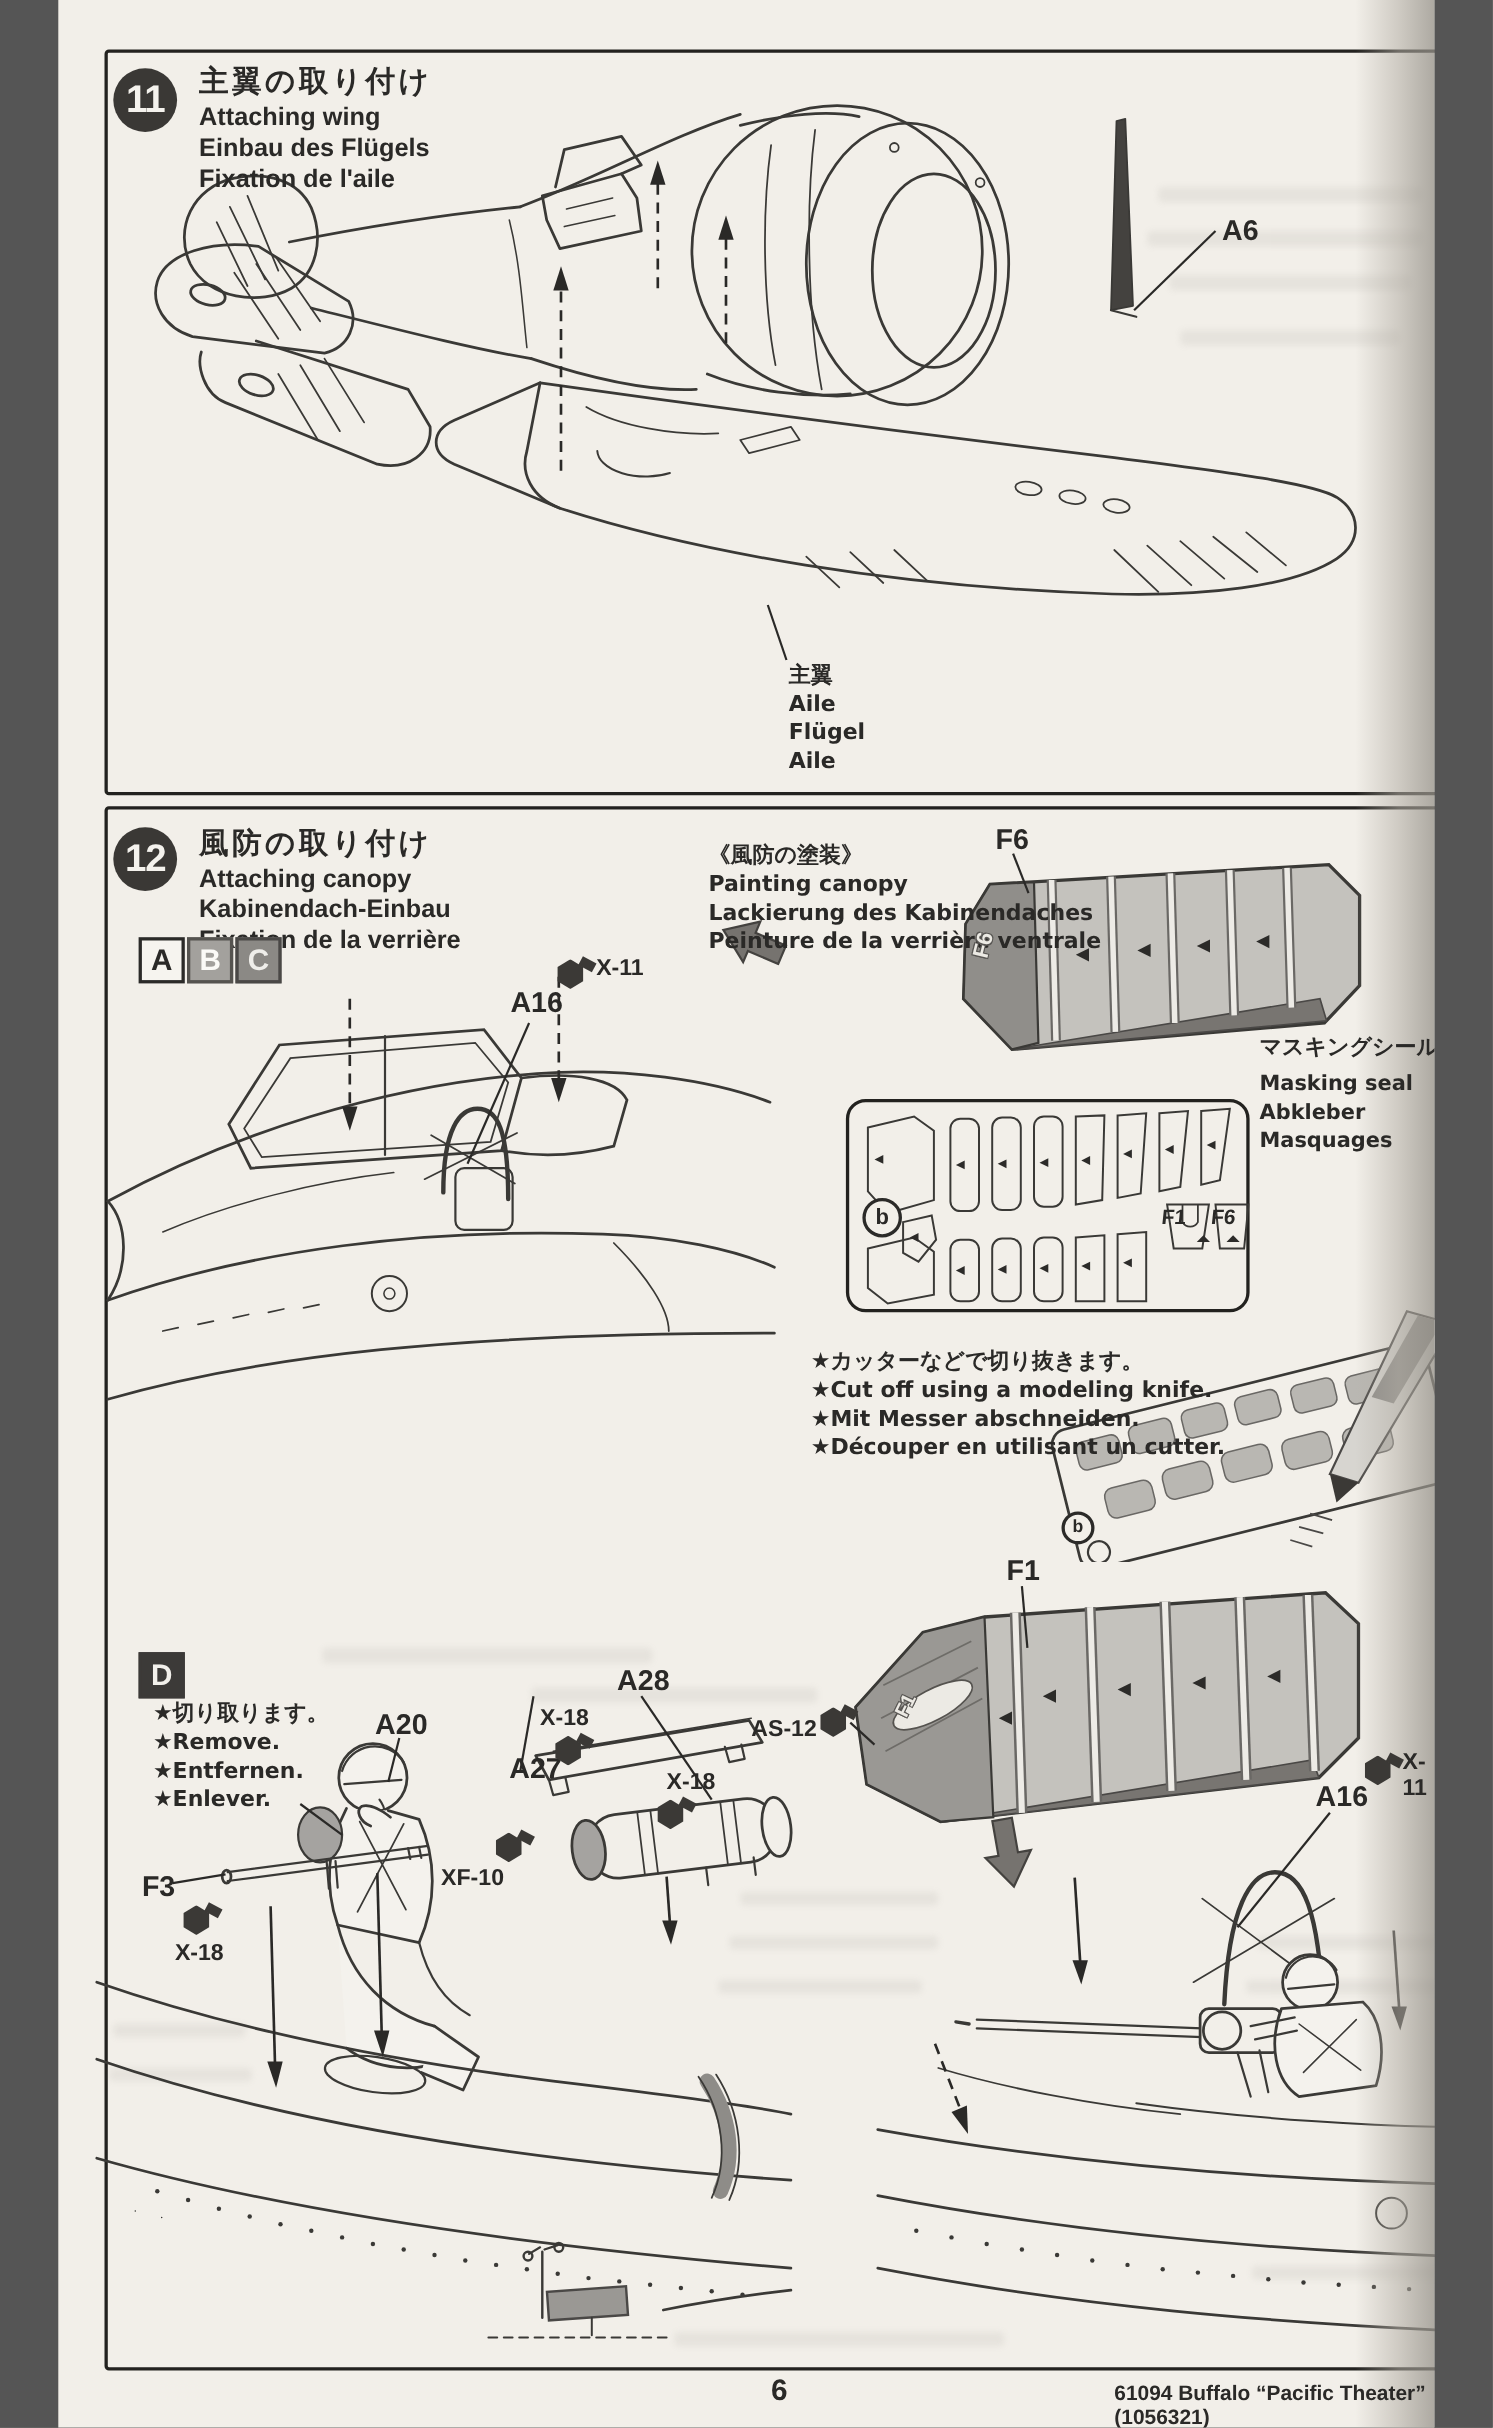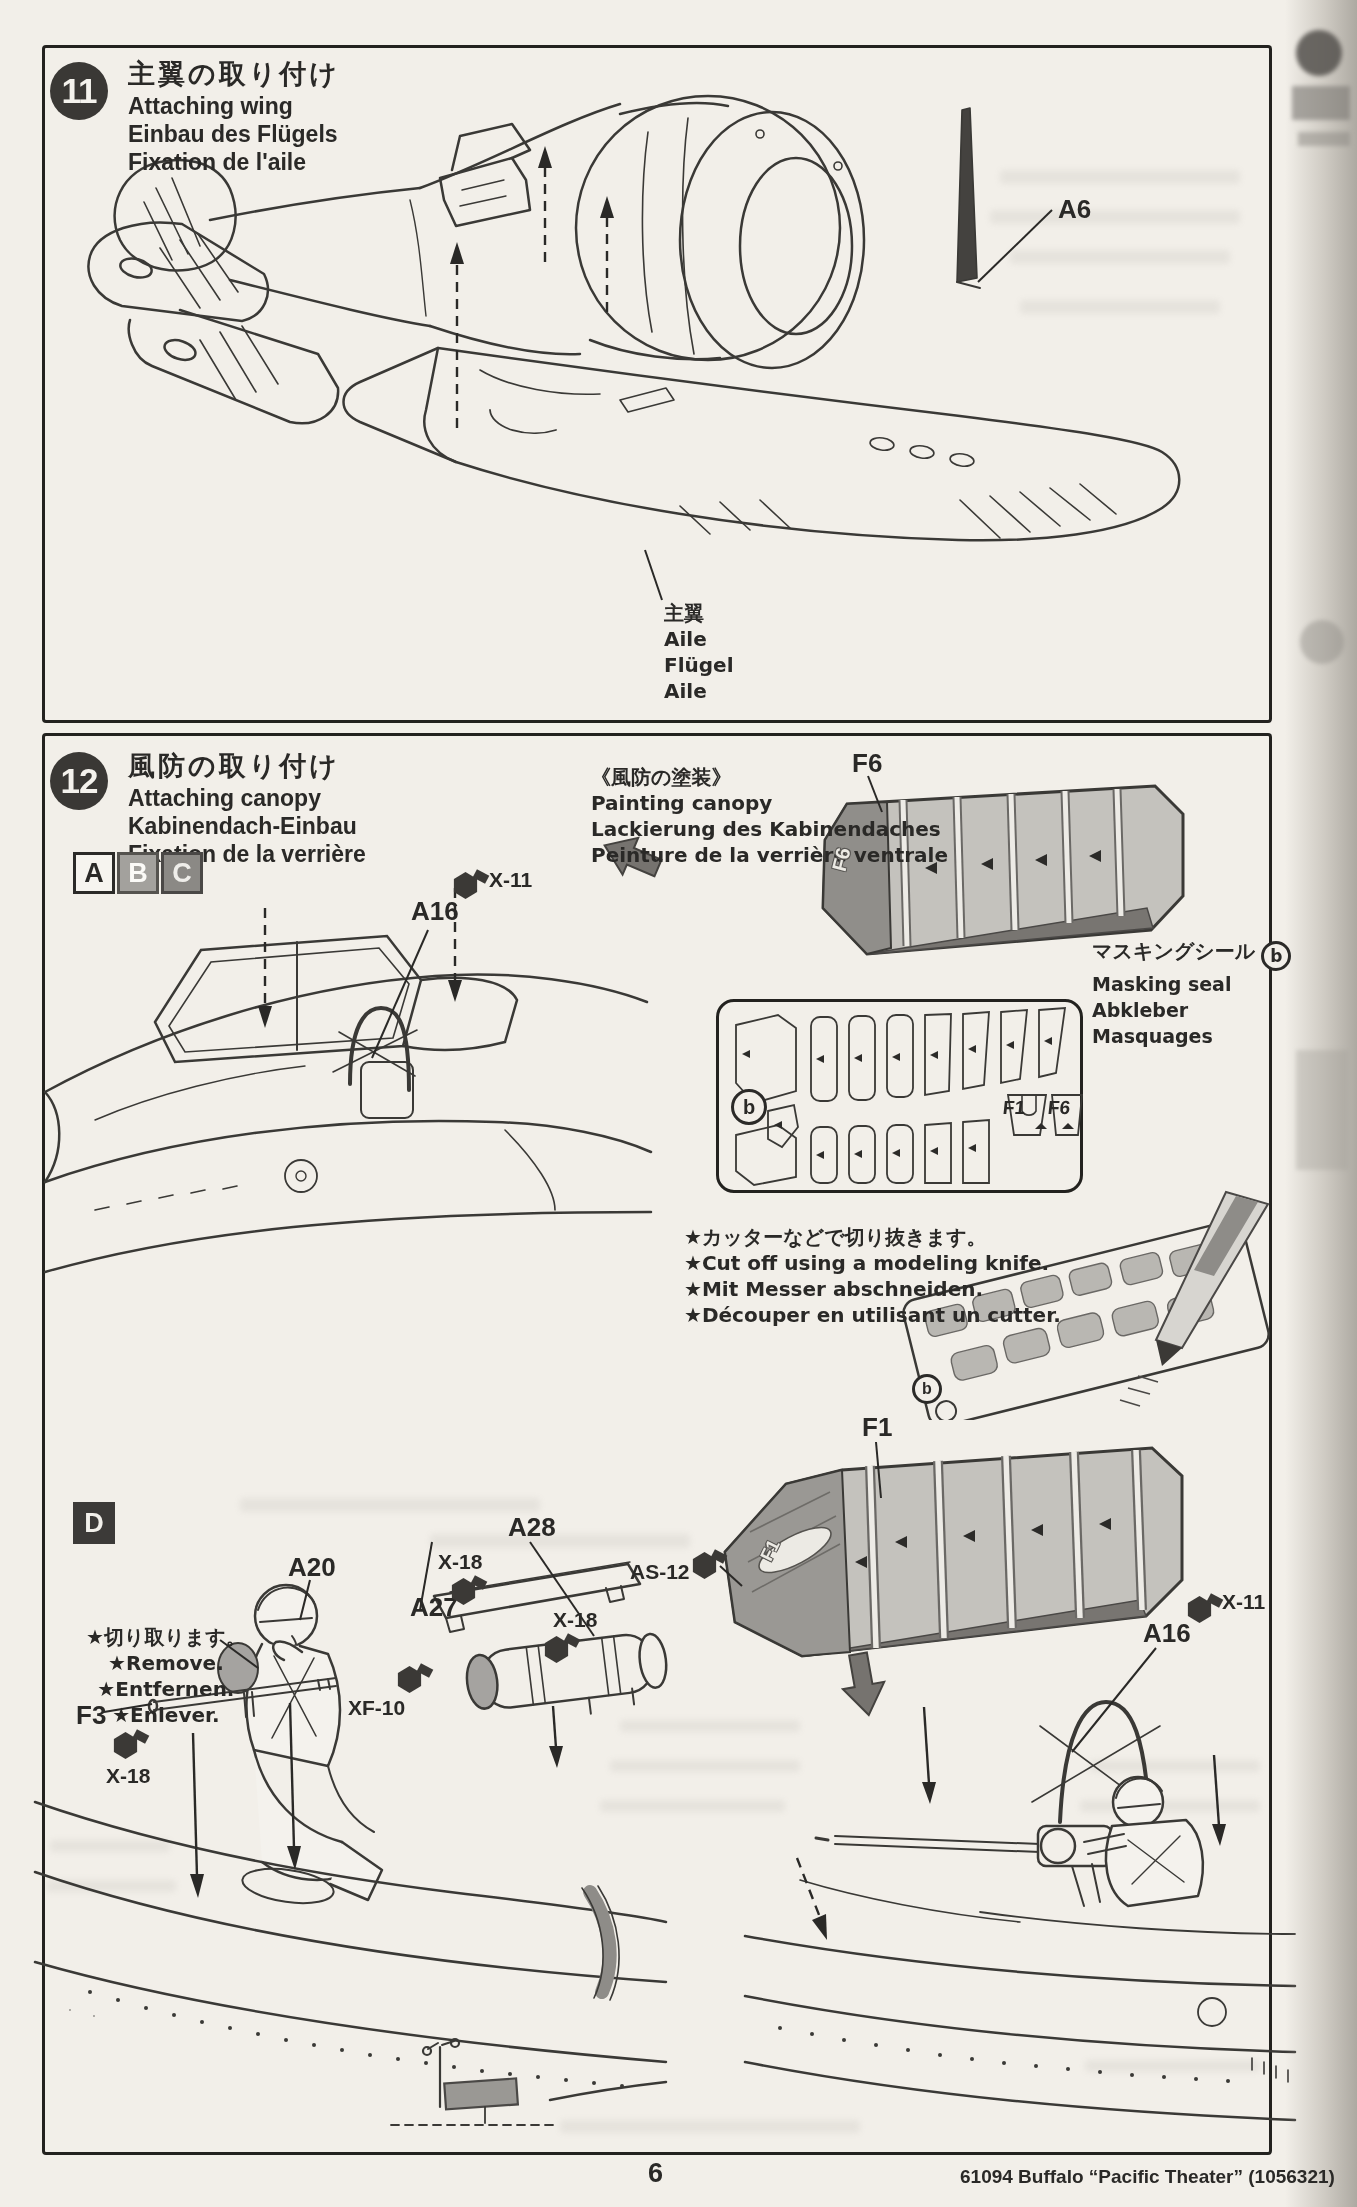--- a/index.html
+++ b/index.html
@@ -1,16 +1,16 @@
 <!DOCTYPE html>
 <html><head>
 <meta charset="utf-8">
 <style>
   html,body{margin:0;padding:0;background:#555;}
-  .page{position:relative;width:1357px;height:2207px;margin:0 auto;overflow:hidden;
+  .page{position:relative;width:1251px;height:2207px;margin:0 auto;overflow:hidden;
         background:#f2efe9;font-family:"Liberation Sans","DejaVu Sans",sans-serif;color:#2a2927;}
   .box{position:absolute;border:3px solid #23221f;border-radius:4px;background:transparent;}
   .step-circle{position:absolute;width:58px;height:58px;border-radius:50%;background:#3a3835;
         color:#f4f2ed;display:flex;align-items:center;justify-content:center;
         font-size:35px;font-weight:bold;z-index:3;letter-spacing:-1px;}
   .title{position:absolute;z-index:3;font-weight:bold;}
   .title .jp{font-size:27px;letter-spacing:3px;font-family:"DejaVu Sans","Liberation Sans",sans-serif;}
   .title .ln{font-size:23px;line-height:28px;}
   .pl{position:absolute;font-size:26px;font-weight:bold;z-index:4;letter-spacing:0;}
   .pt{position:absolute;font-size:21px;font-weight:bold;z-index:4;}
@@ -328,21 +328,21 @@
   <div class="pl" style="left:508px;top:1512px;"><span>A28</span></div>
   <div class="pt" style="left:438px;top:1550px;"><span>X-18</span></div>
   <div class="paint" style="left:450px;top:1578px;"></div>
   <div class="paint-stub" style="left:472px;top:1578px;"></div>
   <div class="pt" style="left:553px;top:1608px;"><span>X-18</span></div>
   <div class="paint" style="left:543px;top:1636px;"></div>
   <div class="paint-stub" style="left:565px;top:1636px;"></div>
   <div class="paint" style="left:396px;top:1666px;"></div>
   <div class="paint-stub" style="left:418px;top:1666px;"></div>
   <div class="pt" style="left:348px;top:1696px;"><span>XF-10</span></div>
-  <div class="note" style="left:86px;top:1624px;text-align:center;">
+  <div class="note" style="left:86px;top:1544px;">
     <div>★切り取ります。</div>
     <div>★Remove.</div>
     <div>★Entfernen.</div>
     <div>★Enlever.</div>
   </div>
   <div class="pl" style="left:76px;top:1700px;"><span>F3</span></div>
   <div class="paint" style="left:112px;top:1732px;"></div>
   <div class="paint-stub" style="left:134px;top:1732px;"></div>
   <div class="pt" style="left:106px;top:1764px;"><span>X-18</span></div>
 

